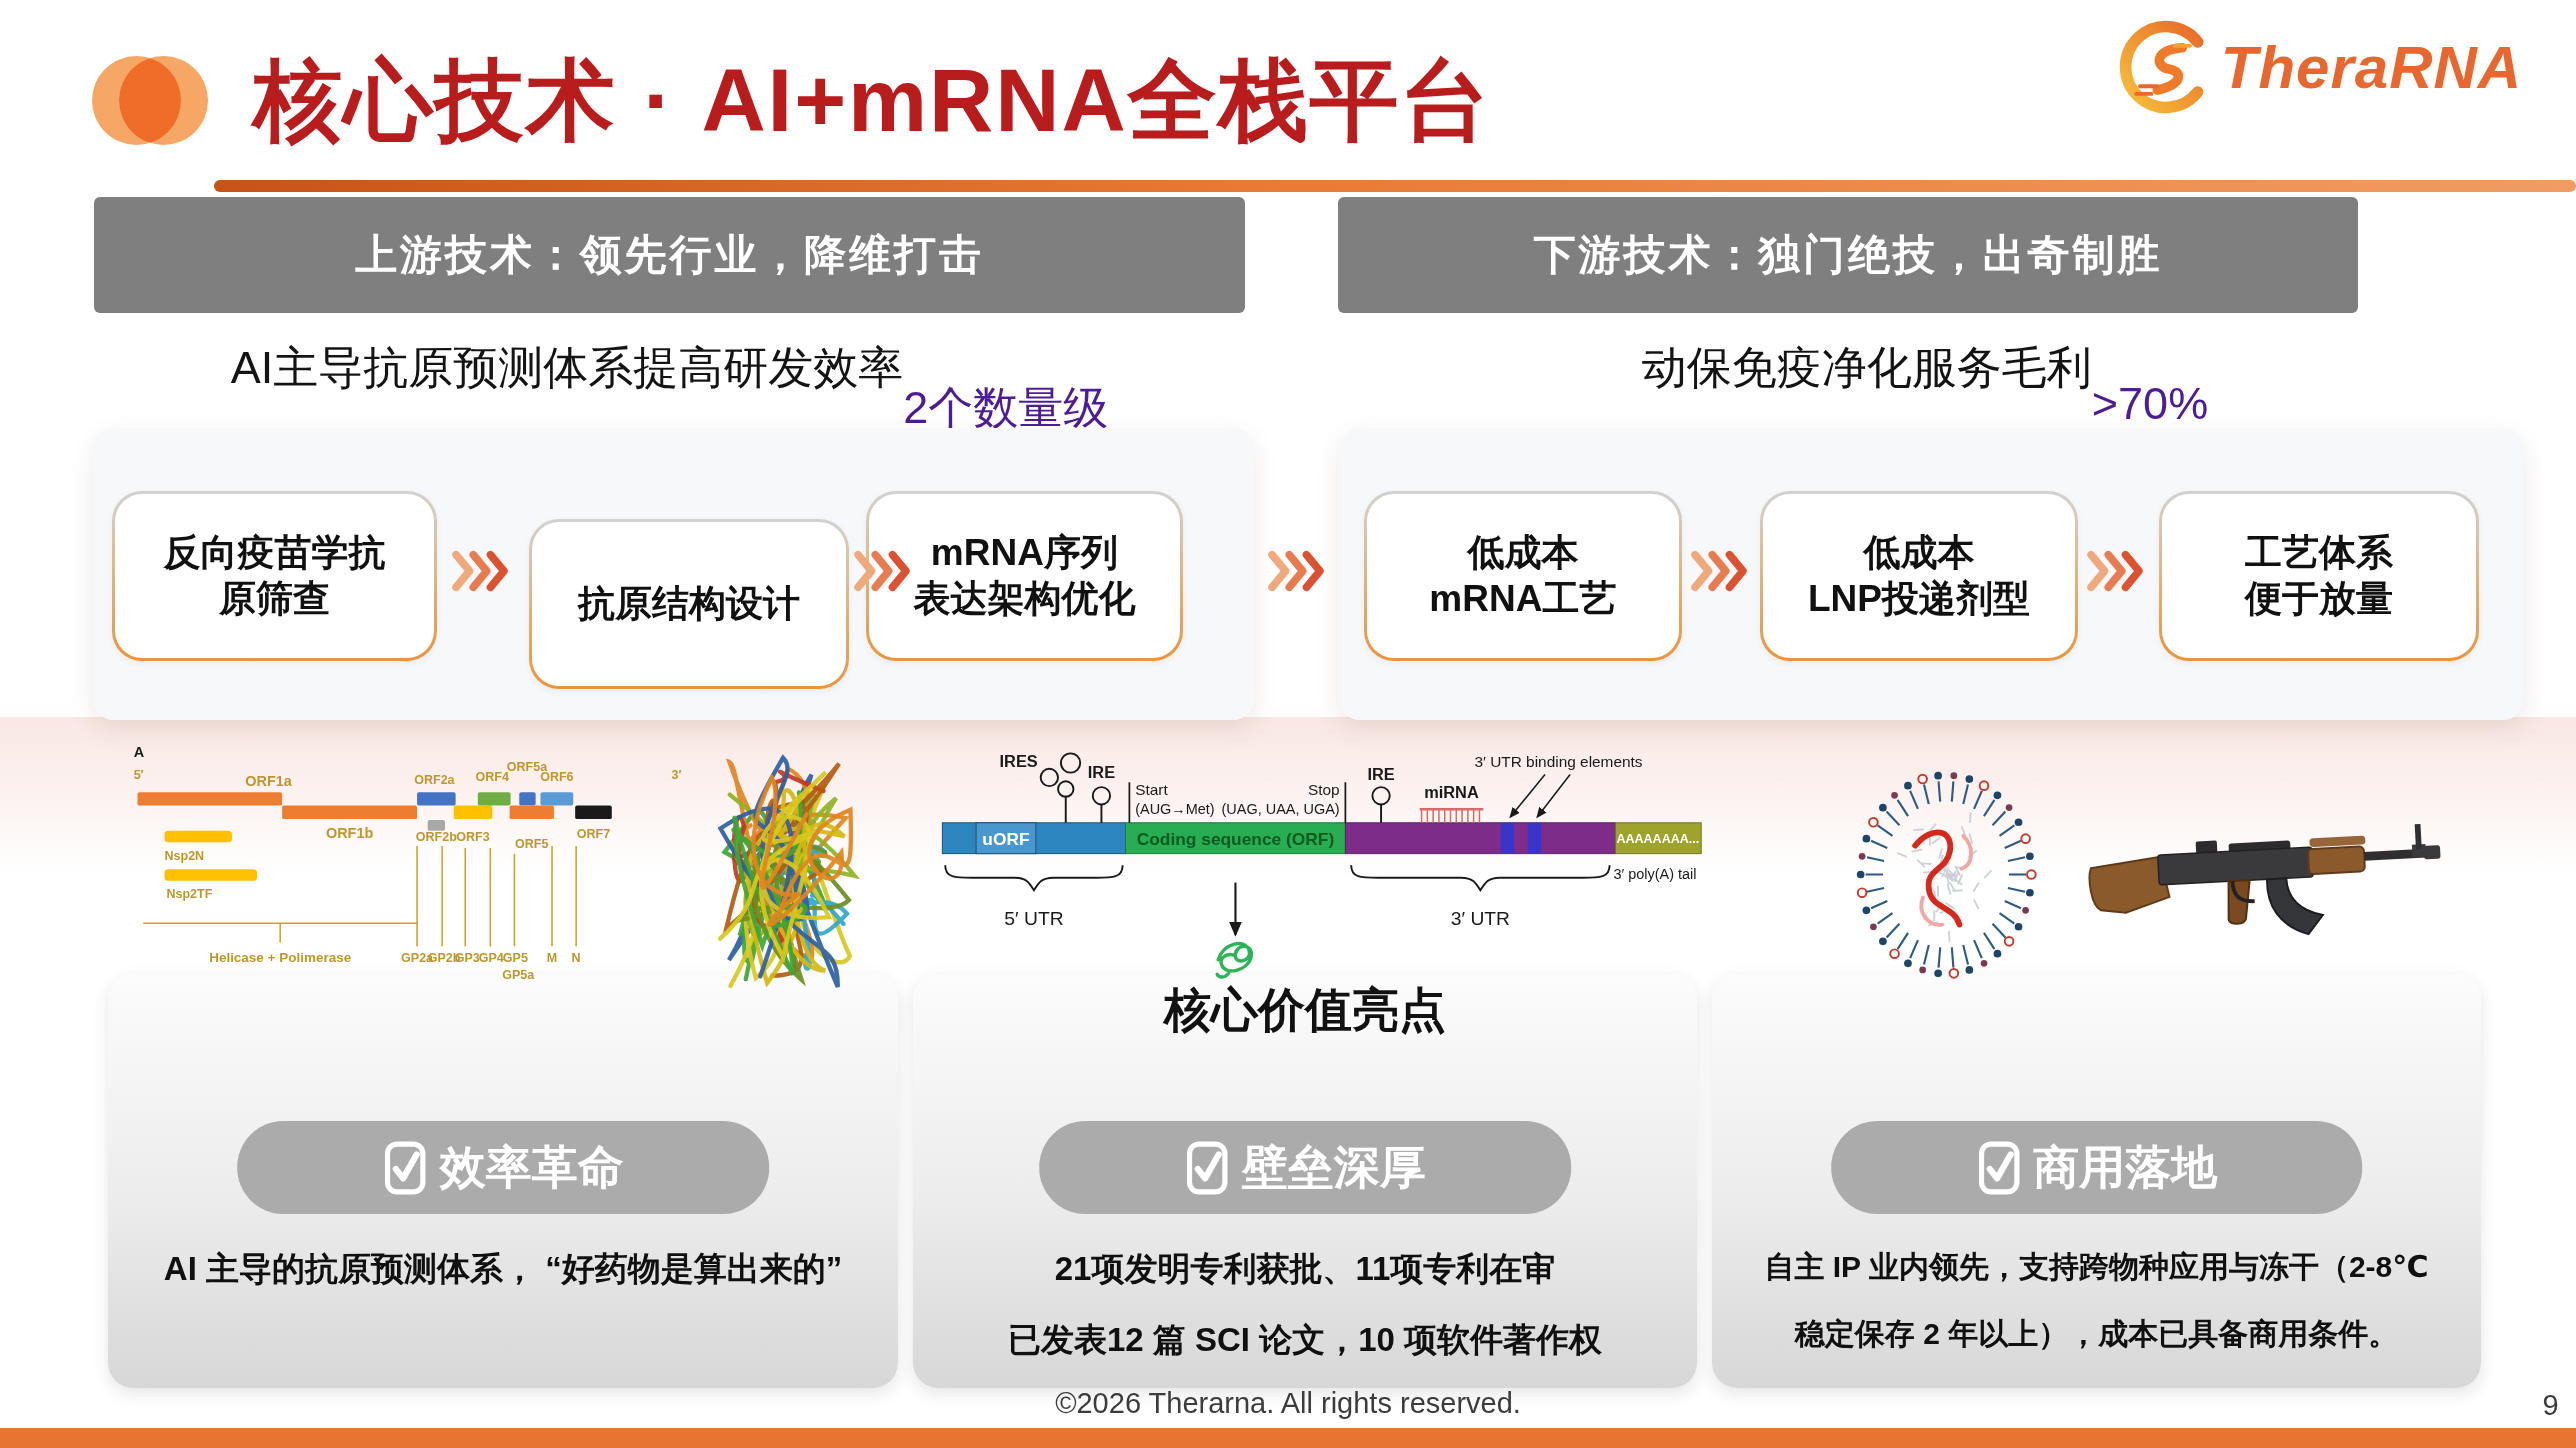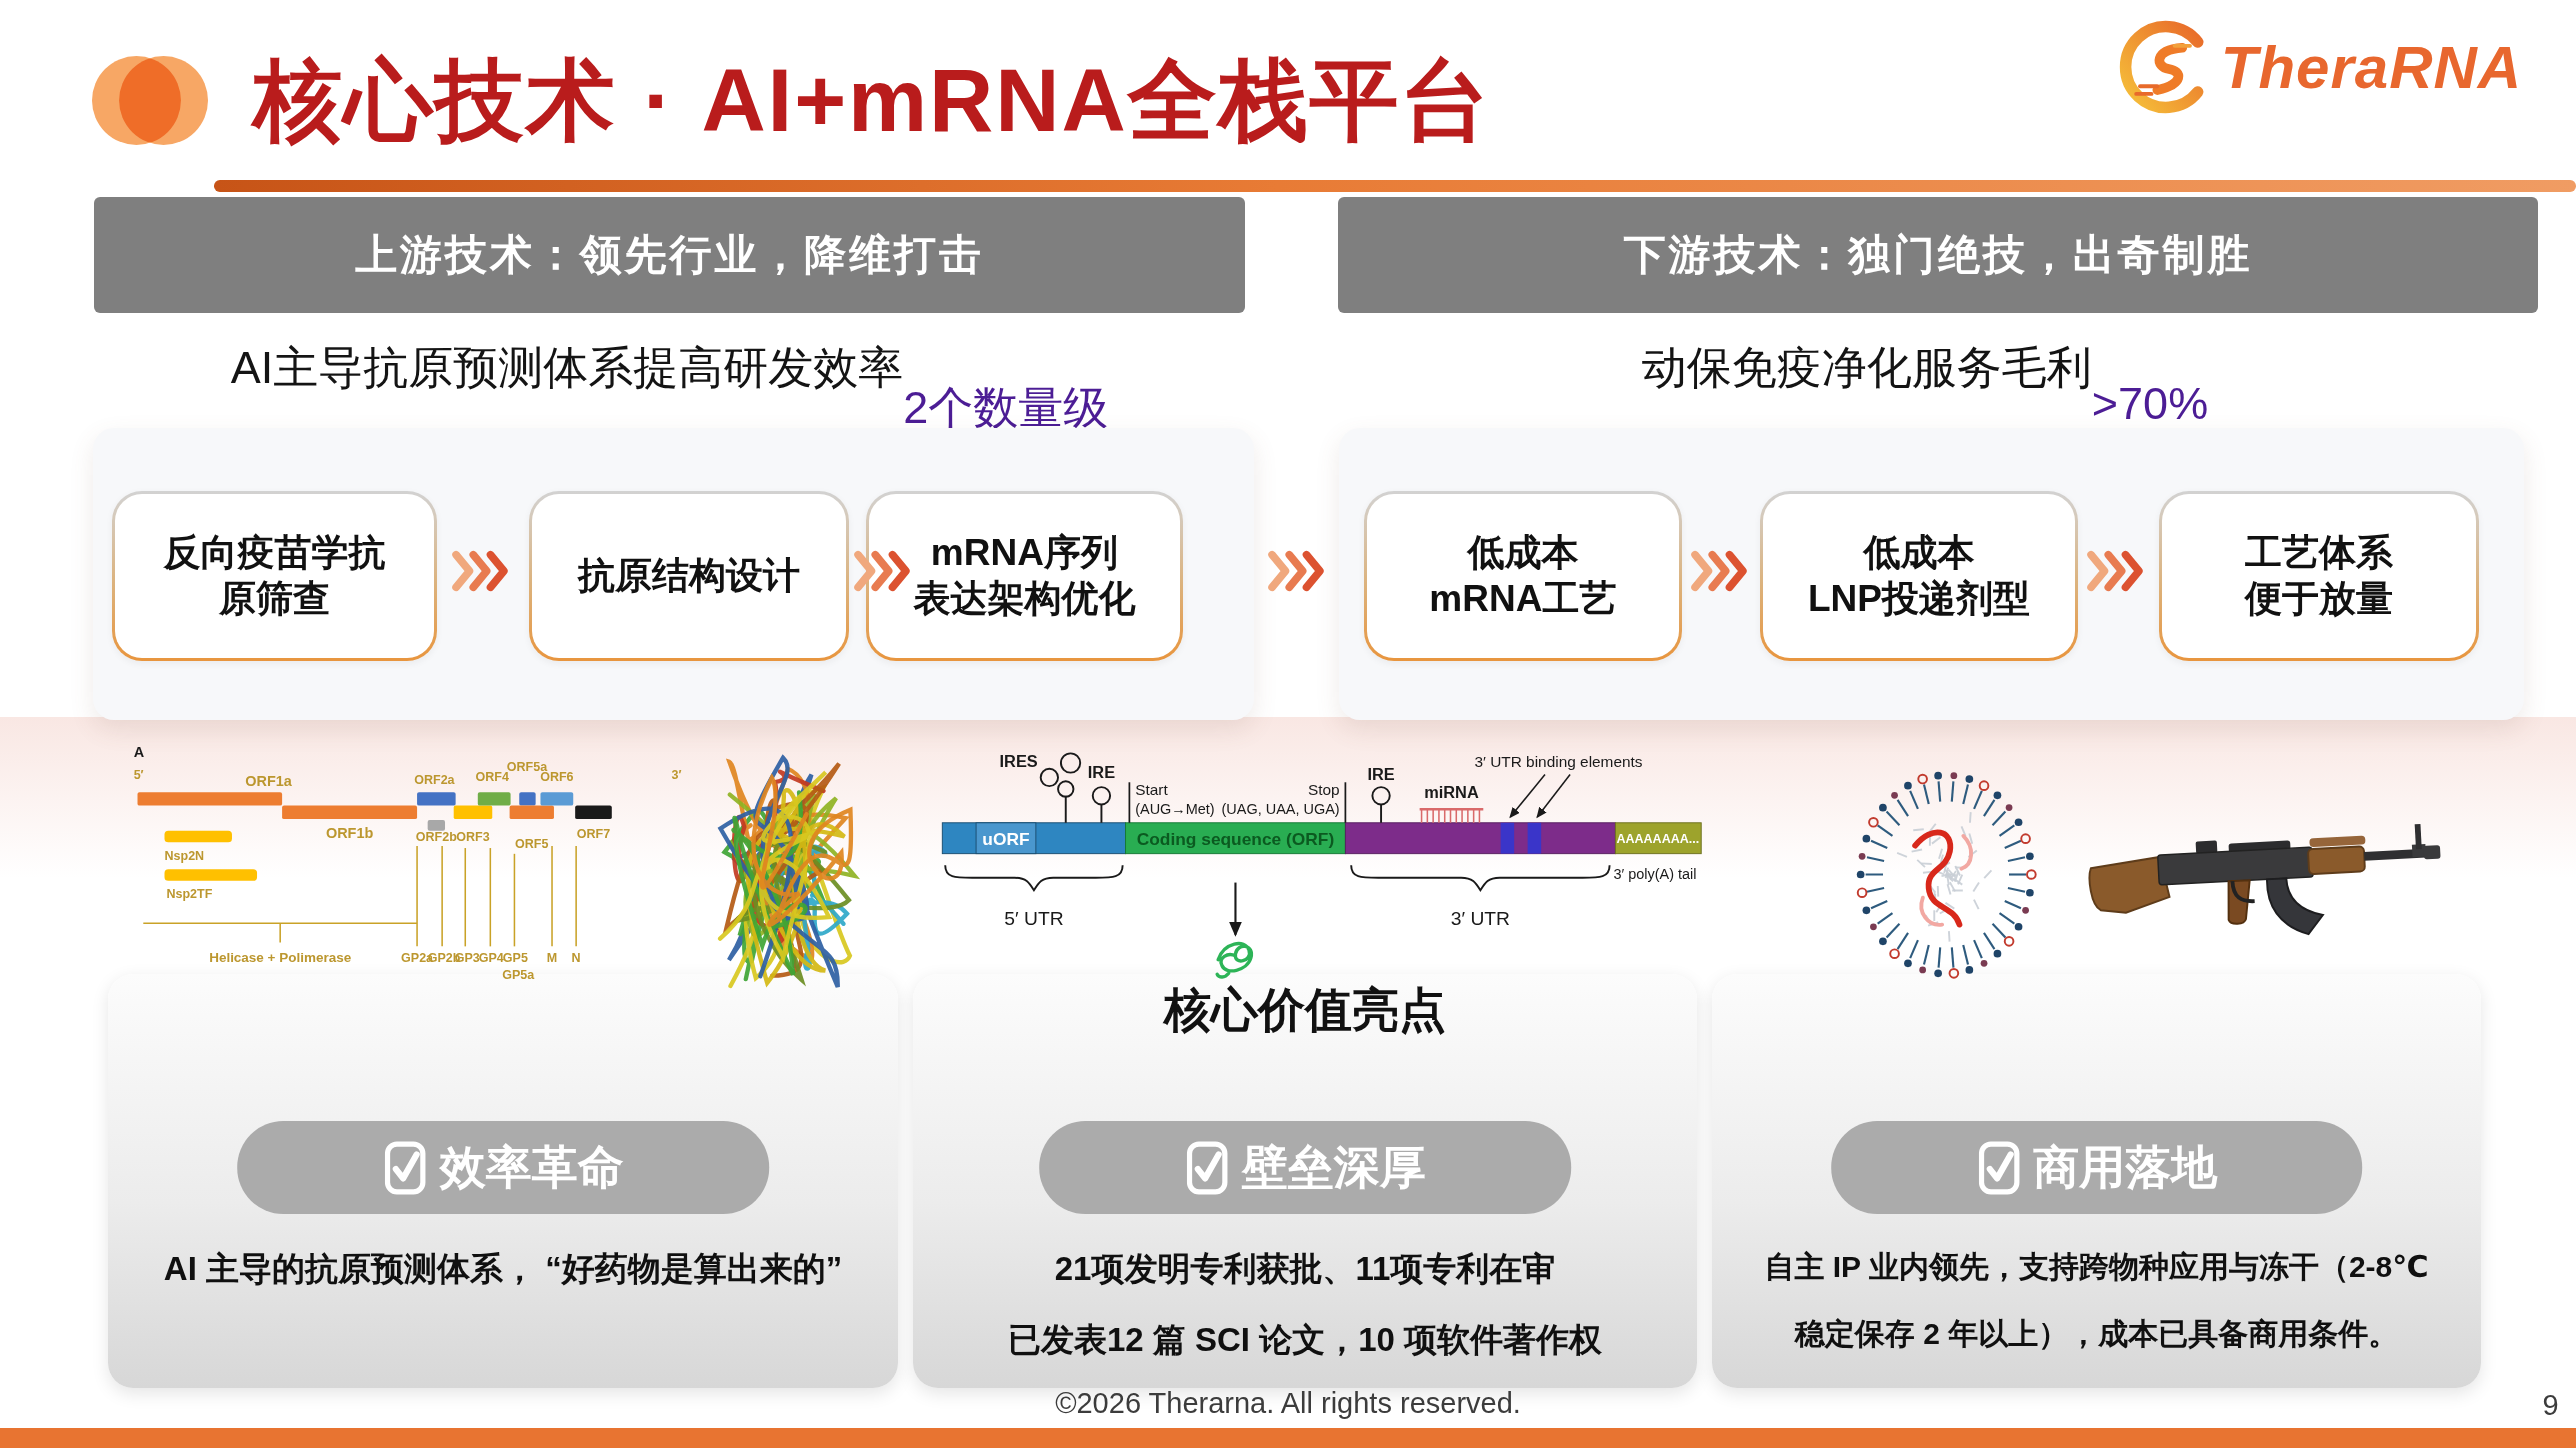--- a/index.html
+++ b/index.html
@@ -11,21 +11,21 @@
   .page-title{left:253px;top:41px;font-size:89px;font-weight:800;color:#b91c1c;letter-spacing:1.9px;white-space:nowrap;}
   .title-underline{left:214px;top:180px;width:2362px;height:11.6px;border-radius:5.8px;
     background:linear-gradient(90deg,#c75417 0%,#e87b35 45%,#f09c63 100%);}
   .brand{left:2115px;top:17.4px;display:flex;align-items:center;}
   .brand-text{font-size:60px;font-weight:700;color:#e8672e;letter-spacing:1px;margin-left:5.8px;font-style:italic;}
 
   
   .banner{top:197px;height:116px;background:#7f7f7f;border-radius:6px;color:#ffffff;
     font-size:42px;font-weight:700;letter-spacing:2.9px;display:flex;align-items:center;justify-content:center;}
   .banner.left{left:94px;width:1151px;}
-  .banner.right{left:1338px;width:1200px;}
+  .banner.right{left:1338px;width:1020px;}
 
   
   .subtitle{top:338px;height:60px;font-size:45px;font-weight:400;color:#141414;text-align:center;
     display:flex;justify-content:center;white-space:nowrap;}
   .subtitle.left{left:94px;width:1151px;}
   .subtitle.right{left:1338px;width:1174px;}
   .hl{color:#4c1d95;margin-top:40px;}
 
   
   .pink-band{left:0;top:717px;width:2576px;height:269px;
@@ -116,21 +116,21 @@
 
   <div class="abs panel left"></div>
   <div class="abs panel right"></div>
 
   <div class="abs step" style="left:112px;width:319px;">
     <div class="step-in">
         <span>反向疫苗学抗</span>
         <span>原筛查</span>
       </div>
   </div>
-  <div class="abs step" style="left:529px;width:314px;">
+  <div class="abs step" style="left:529px;width:314px;margin-top:28px;">
     <div class="step-in">
         <span>抗原结构设计</span>
         <span></span>
       </div>
   </div>
   <div class="abs step" style="left:866px;width:311px;">
     <div class="step-in">
         <span>mRNA序列</span>
         <span>表达架构优化</span>
       </div>

